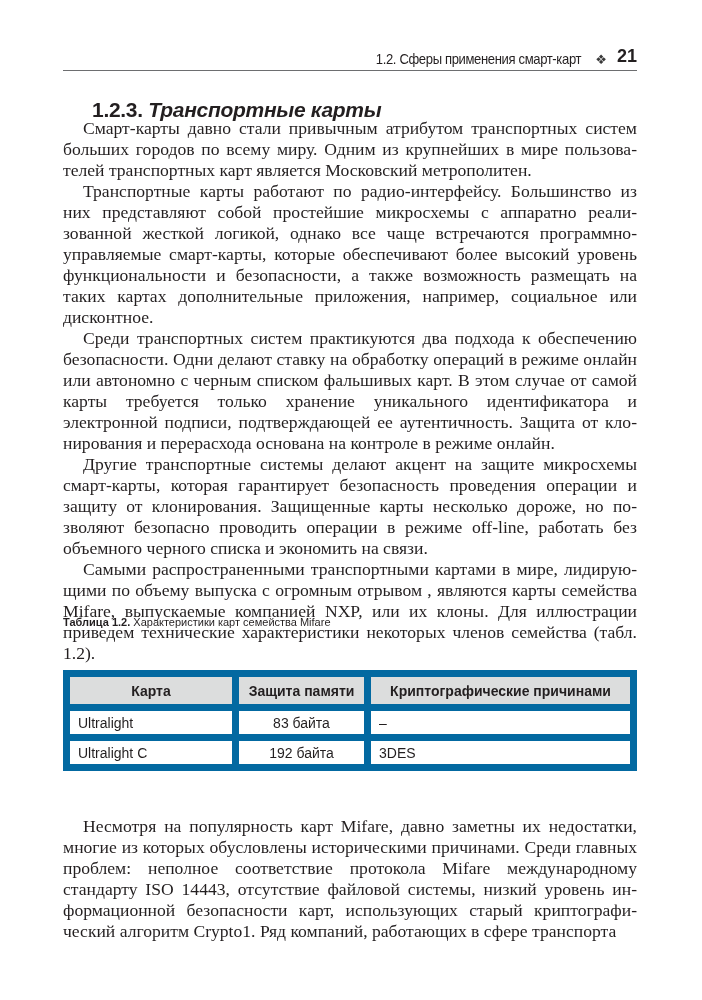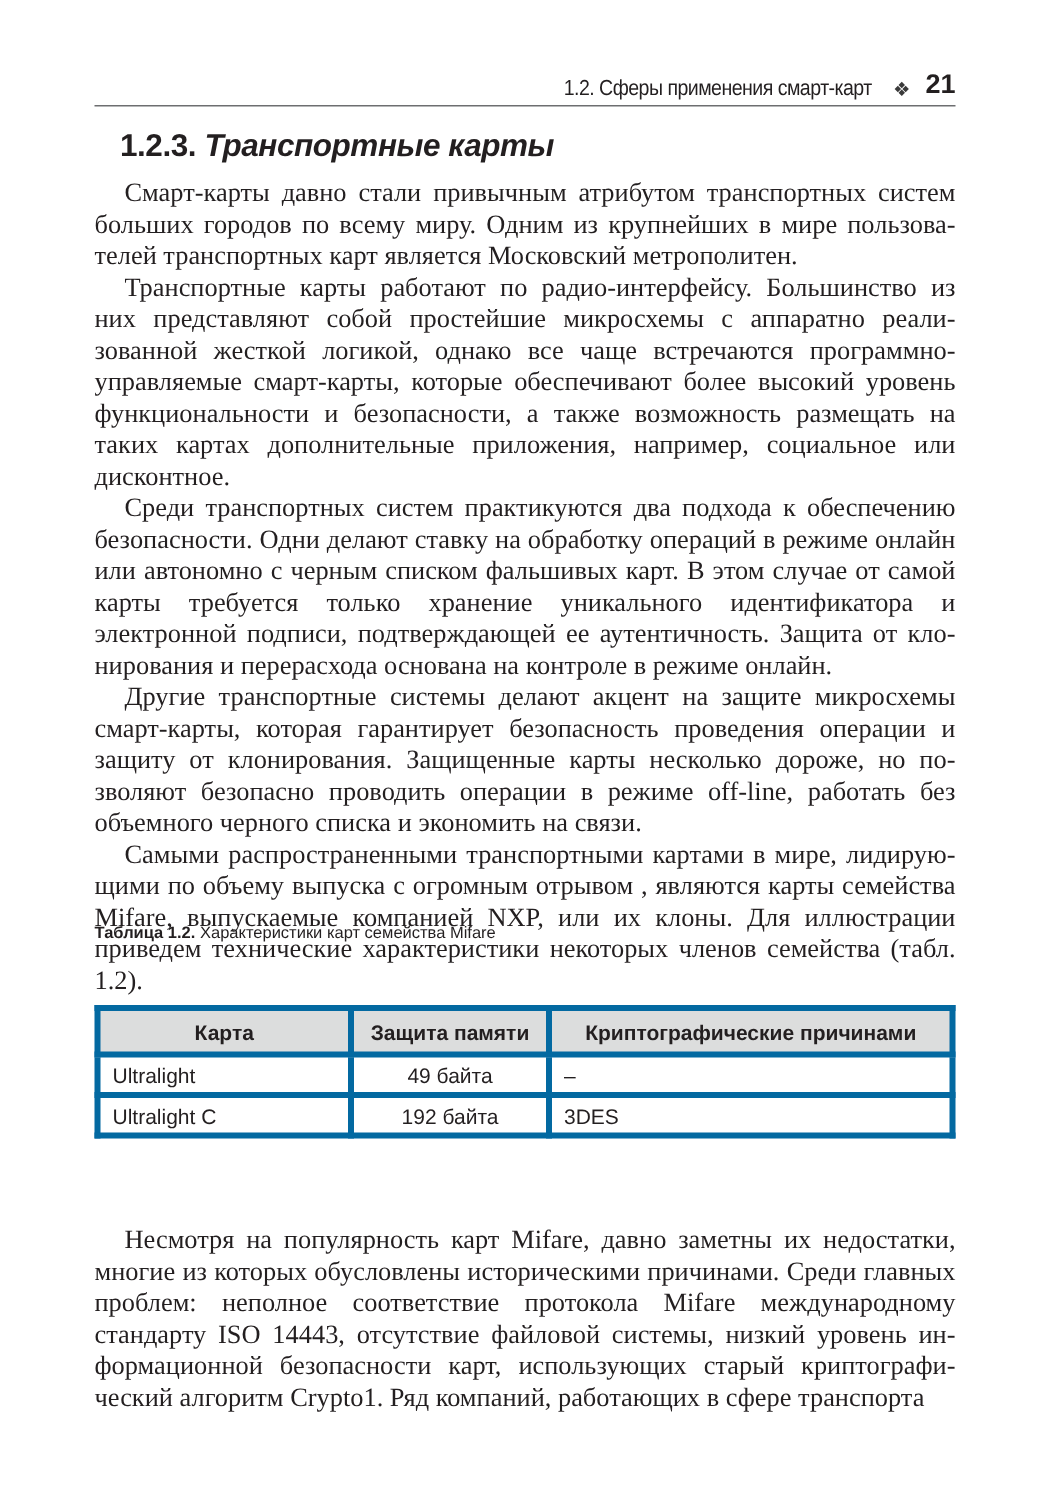--- a/index.html
+++ b/index.html
@@ -8,42 +8,42 @@
   .running-head {
     position: absolute; top: 48px; left: 0; width: 574px; height: 23px;
     border-bottom: 1.5px solid #6d6e70;
     display: flex; justify-content: flex-end; align-items: flex-end;
     font-family: "Liberation Sans", sans-serif; font-size: 14.5px; padding-bottom: 3px; box-sizing: border-box;
   }
   .running-head .sect { letter-spacing: -0.4px; transform: scaleX(0.9); transform-origin: right; }
   .running-head .orn { margin: 0 10px 0 14px; font-size: 13px; color: #3a3a3a; }
   .running-head .pg { font-weight: bold; font-size: 18px; }
   h2.section-title {
-    position: absolute; top: 86px; left: 17px; margin: 0;
+    position: absolute; top: 86px; left: 17px; margin: 12px;
     font-family: "Liberation Sans", sans-serif; font-size: 21px; font-weight: bold; color: #231f20;
     letter-spacing: -0.3px;
   }
   h2.section-title .num { font-style: normal; }
   h2.section-title .ttl { font-style: italic; }
   .body-text {
     position: absolute; left: 0; width: 574px;
     font-family: "Liberation Serif", serif; font-size: 17.6px; line-height: 21px;
     text-align: justify; hyphens: manual;
   }
   .body-text p { margin: 0; text-indent: 20px; }
   .t1 { top: 118px; }
   .caption {
     position: absolute; top: 616px; left: 0; font-family: "Liberation Sans", sans-serif; font-size: 11px;
   }
   .caption .lbl { font-weight: bold; }
   table.spec {
     position: absolute; top: 670px; left: 0; width: 574px; border-collapse: collapse;
     font-family: "Liberation Sans", sans-serif; font-size: 14px; color: #231f20;
   }
-  table.spec th, table.spec td { border: 4px solid #0369a1; height: 23px; padding: 0 8px; }
+  table.spec th, table.spec td { border: 7px solid #0369a1; height: 23px; padding: 0 8px; }
   table.spec th { background: #dcdddd; font-weight: bold; height: 27px; text-align: center; }
   table.spec td.c { text-align: center; }
   table.spec col.c1 { width: 169px; }
   table.spec col.c2 { width: 132px; }
   .t2 { top: 816px; }
 </style>
 </head>
 <body>
 
 <div class="page">
@@ -80,21 +80,21 @@
     <thead>
       <tr>
         <th>Карта</th>
         <th>Защита памяти</th>
         <th>Криптографические причинами</th>
       </tr>
     </thead>
     <tbody>
       <tr>
         <td>Ultralight</td>
-        <td class="c">49 байта</td>
+        <td class="c">83 байта</td>
         <td>–</td>
       </tr>
       <tr>
         <td>Ultralight C</td>
         <td class="c">192 байта</td>
         <td>3DES</td>
       </tr>
     </tbody>
   </table>
 

